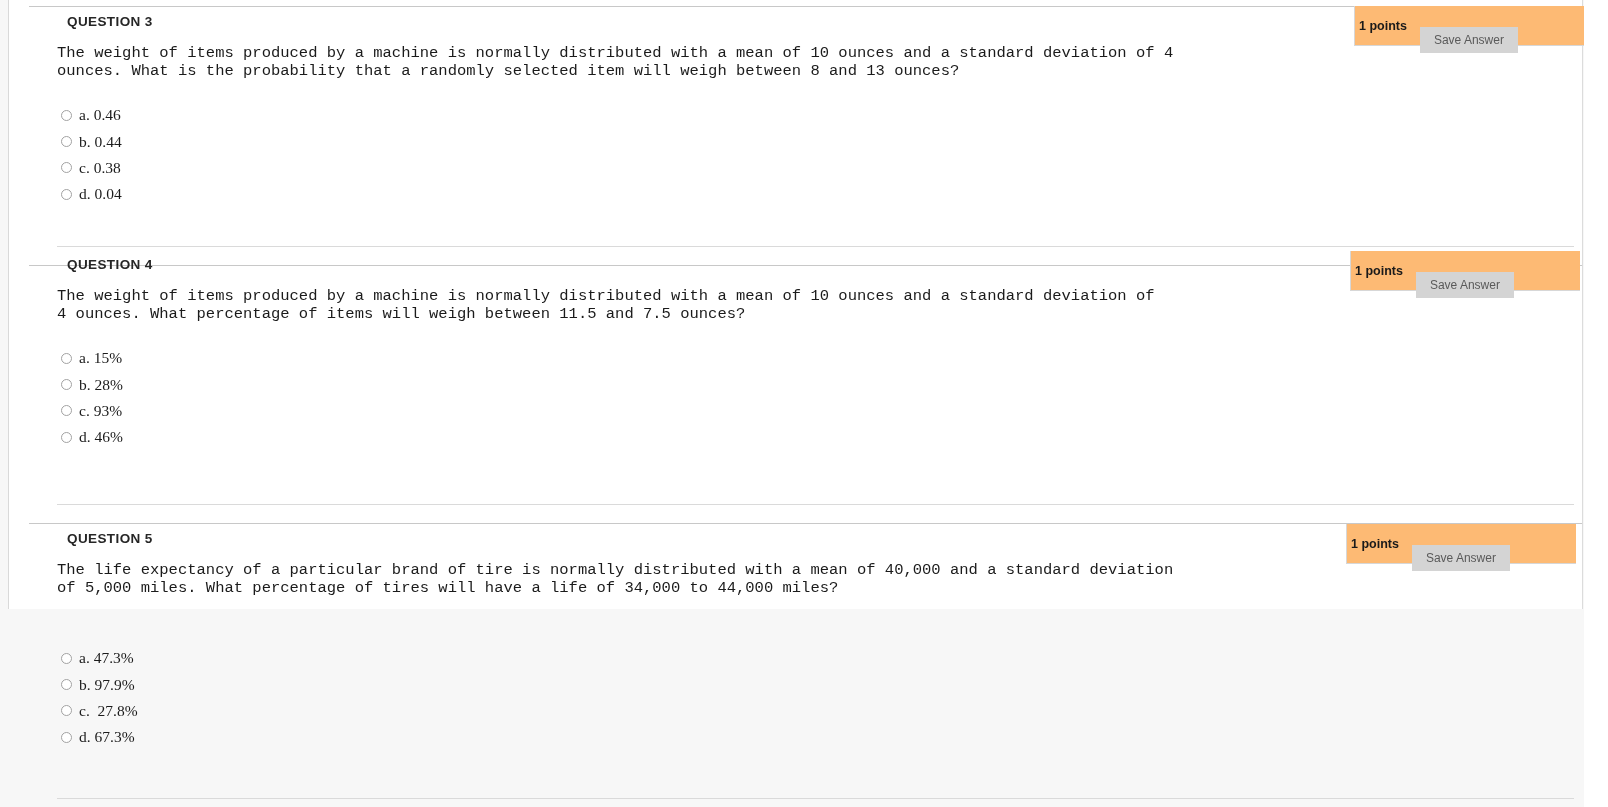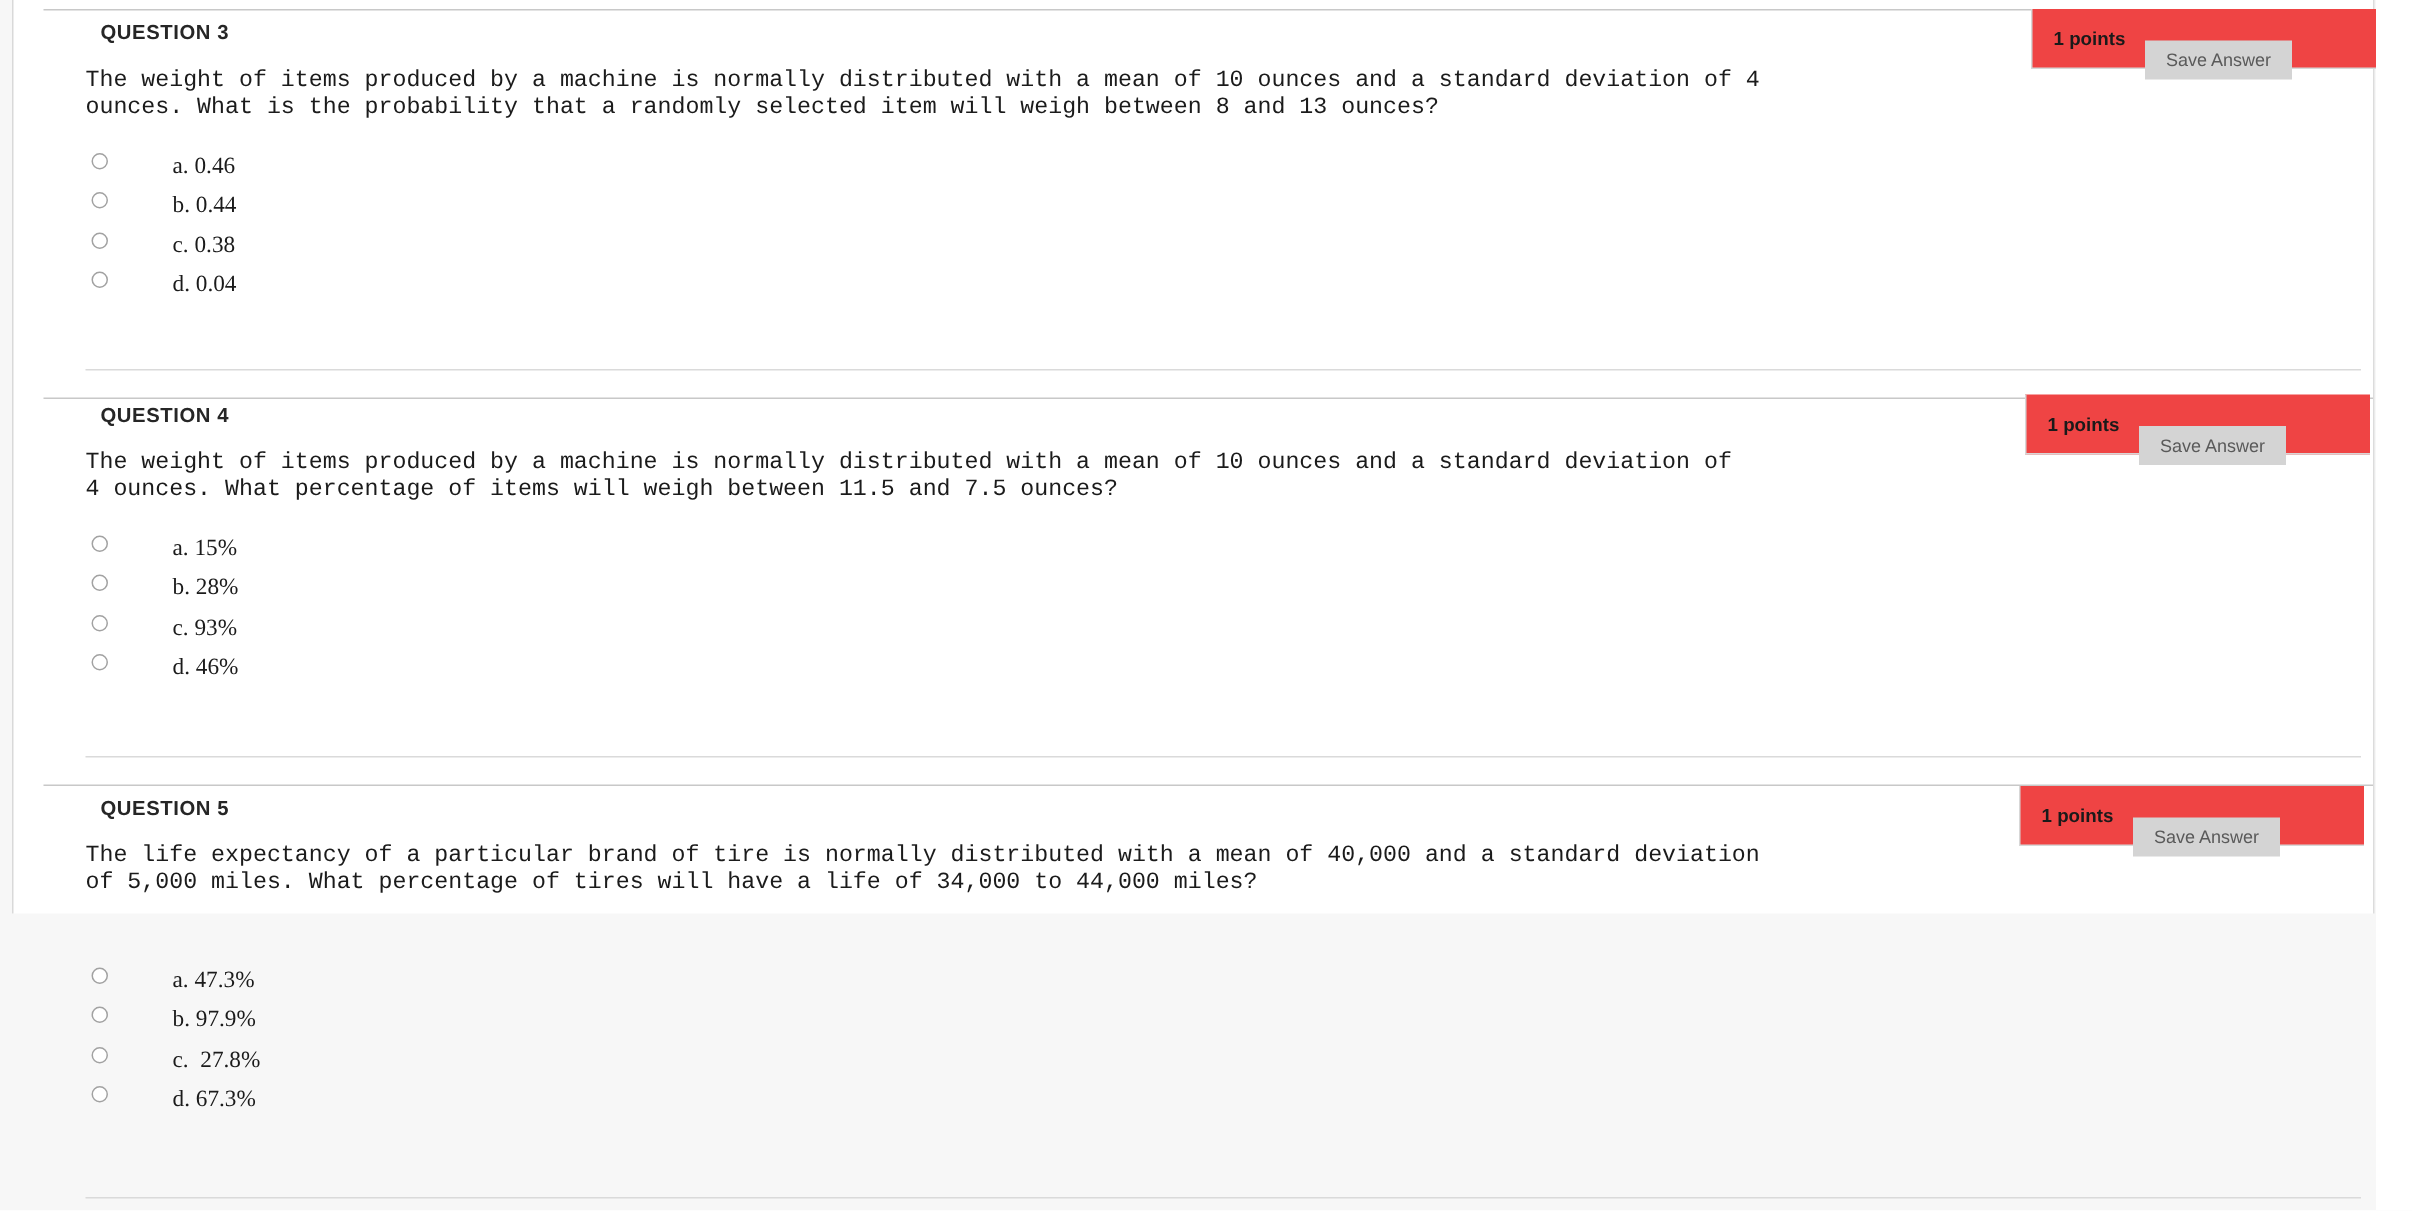--- a/index.html
+++ b/index.html
@@ -92,22 +92,22 @@
   .q-options {
     position: absolute;
     left: 52px;
     list-style: none;
     margin: 0;
     padding: 0;
   }
 
   .option-row {
     display: flex;
+    align-items: center;
     height: 26.4px;
-    gap: 36px;
   }
 
   .radio {
     flex: 0 0 auto;
     width: 11px;
     height: 11px;
     border: 1px solid #a2a2a2;
     border-radius: 50%;
     background: #ffffff;
     margin-right: 7px;
@@ -119,24 +119,24 @@
     color: #1b1b1b;
     white-space: pre;
   }
 
   
   .points-pod {
     position: absolute;
     display: flex;
     align-items: center;
     height: 40px;
-    background: #ef4444;
+    background: #fdba74;
     border-left: 1px solid #d7d7d7;
     border-bottom: 1px solid #d7d7d7;
-    padding-left: 14px;
+    padding-left: 4px;
     padding-right: 0;
   }
 
   .points-label {
     font-size: 12.5px;
     font-weight: bold;
     color: #1a1a1a;
     white-space: nowrap;
     margin-right: 13px;
   }
@@ -190,21 +190,21 @@
       <div class="points-pod" style="left:1345px; top:0px; width:230px;">
         <span class="points-label">1 points</span>
         <button class="save-answer-btn">Save Answer</button>
       </div>
     </div>
 
     <div class="rule-inset" style="top:246px;"></div>
 
     <div class="rule-top" style="top:265px;"></div>
 
-    <div class="question-block" style="top:261px; height:239px;">
+    <div class="question-block" style="top:249px; height:239px;">
       <div class="q-header" style="top:8px;">QUESTION 4</div>
 
       <div class="q-body" style="top:39px; width:1105px;">The weight of items produced by a machine is normally distributed with a mean of 10 ounces and a standard deviation of 4 ounces. What percentage of items will weigh between 11.5 and 7.5 ounces?</div>
 
       <ul class="q-options" style="top:96px;">
         <li class="option-row">
           <span class="radio"></span>
           <span class="option-label">a. 15%</span>
         </li>
         <li class="option-row">

